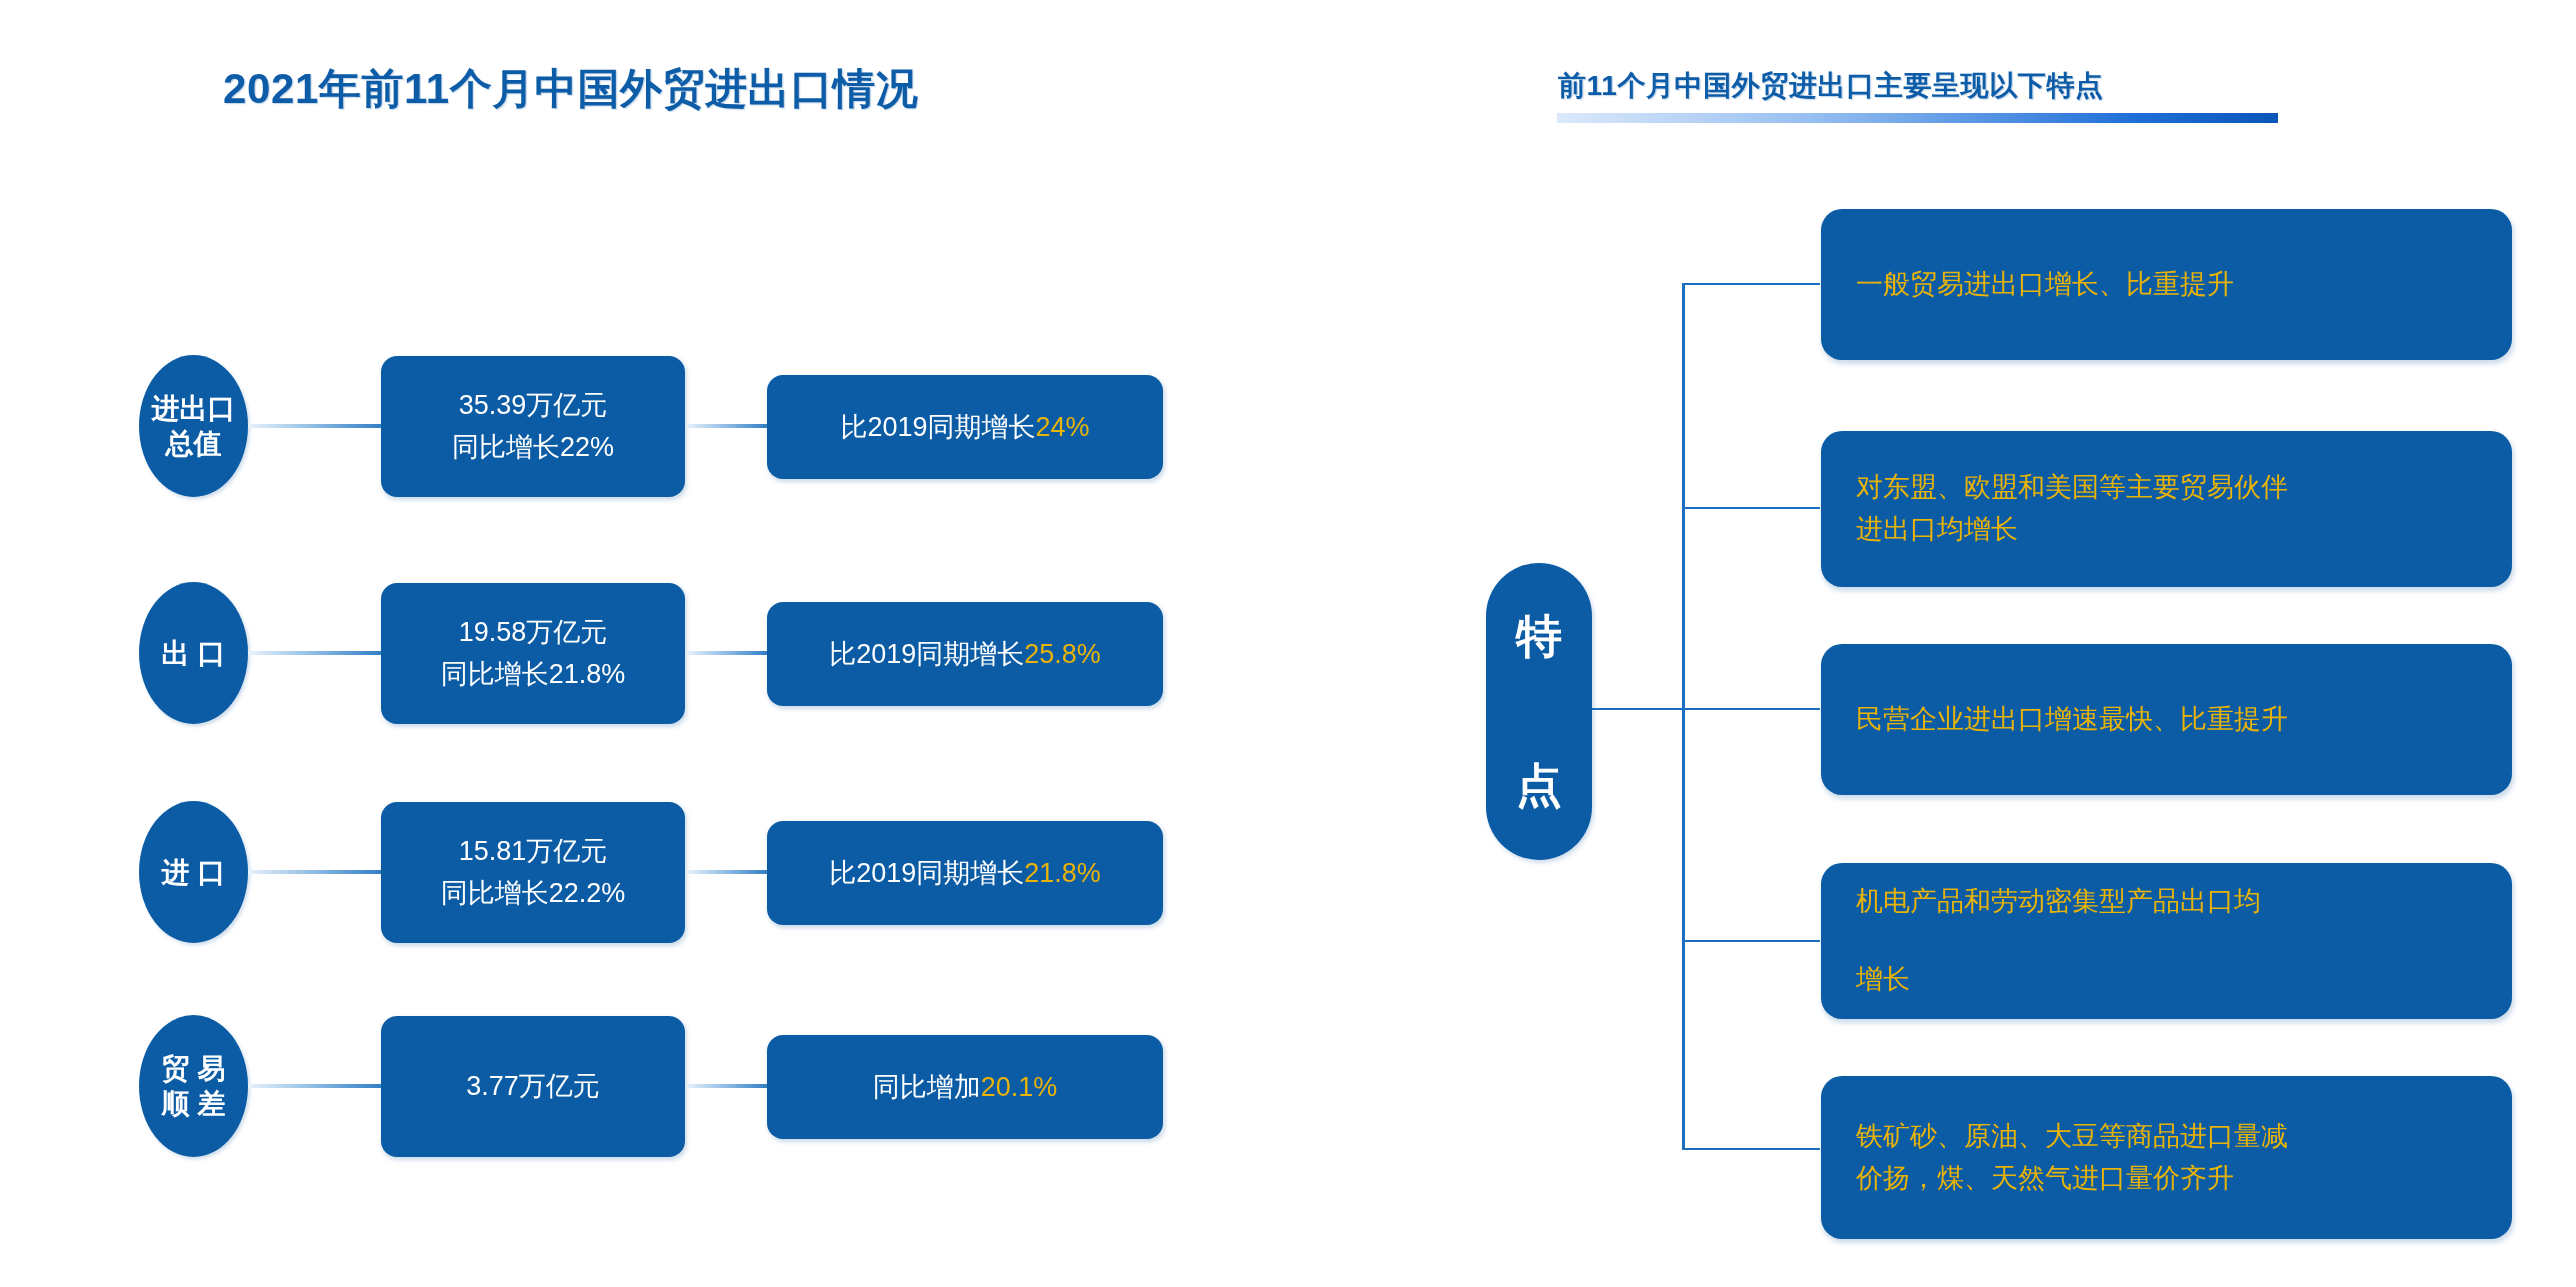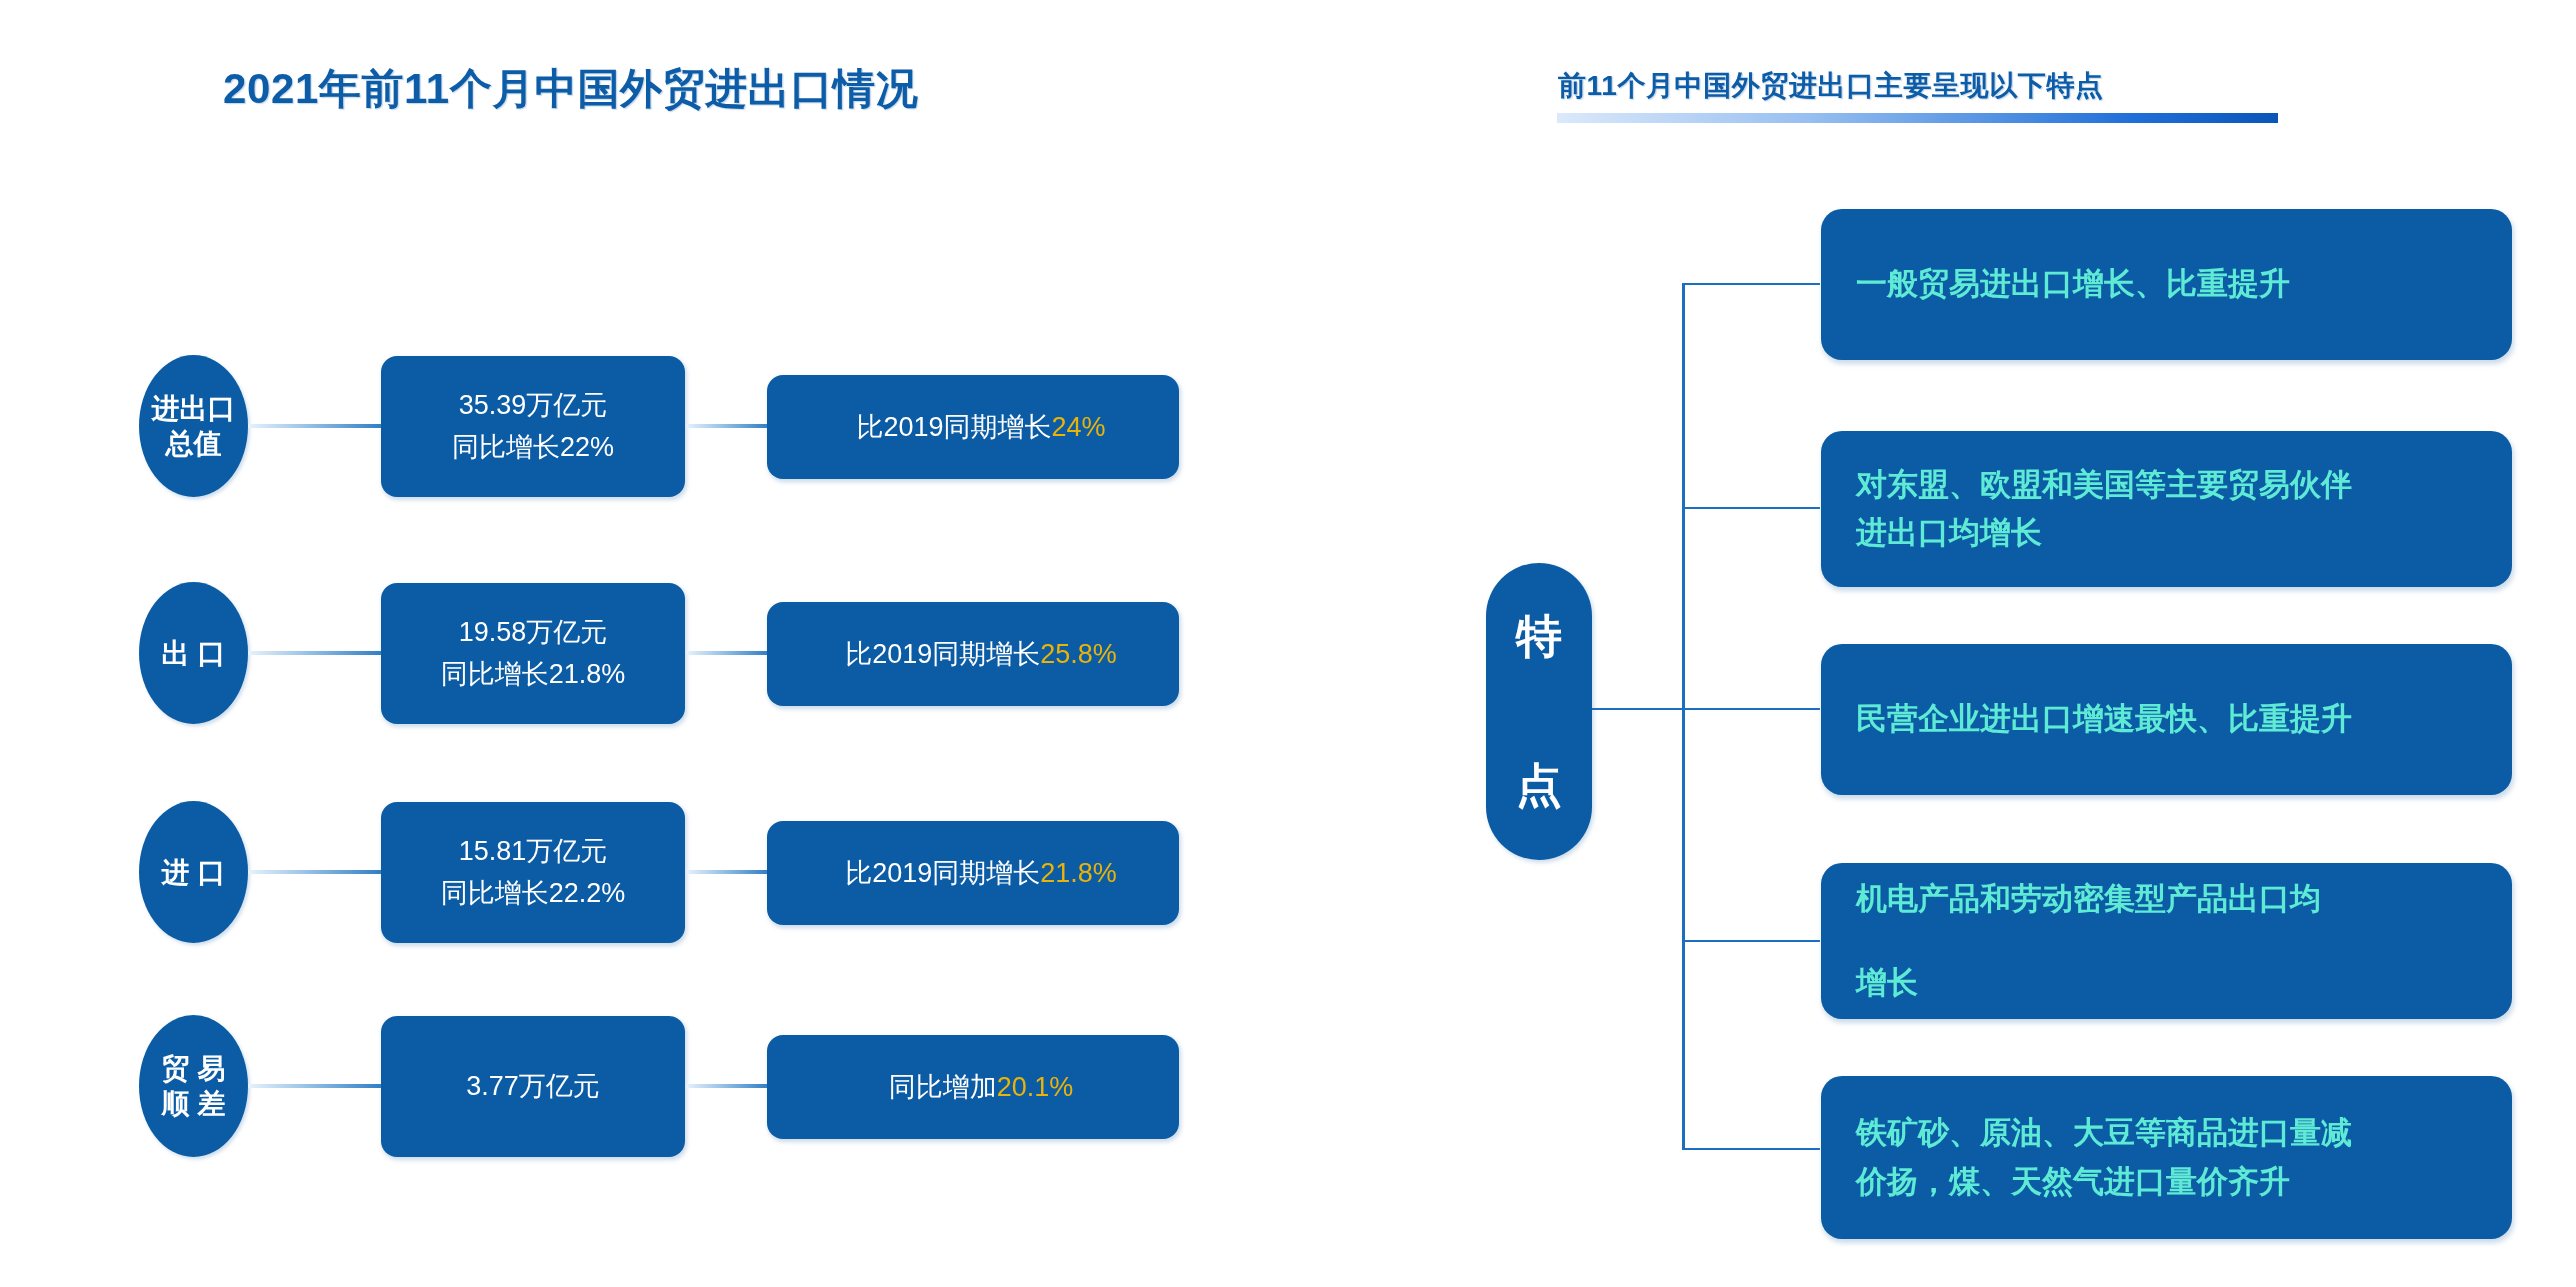--- a/index.html
+++ b/index.html
@@ -122,21 +122,20 @@
     position: absolute;
     background: #0b5ca5;
     border-radius: 16px;
     color: #ffffff;
     display: flex;
     align-items: center;
     justify-content: center;
     font-size: 27px;
     box-shadow: 1.9px 2.5px 4.3px rgba(120,160,200,0.38);
     white-space: nowrap;
-    padding-left: 16px;
   }
   .pct { color: #eab308; font-weight: normal; }
 
   .conn {
     position: absolute;
     height: 4.3px;
     background: linear-gradient(90deg, #e8f2fb 0%, #9ec6e8 40%, #2e7cc4 100%);
   }
 
   
@@ -162,29 +161,28 @@
   .tree-line { position: absolute; background: #1c6fc0; }
   #tree-spine { left: 1682px; top: 283px; width: 2.5px; height: 867px; }
   #hub-stub   { left: 1592px; top: 708px; width: 91px; height: 1.9px; }
   .branch-line { position: absolute; height: 1.9px; background: #1c6fc0; left: 1683px; }
 
   .feature-box {
     position: absolute;
     left: 1821px;
     background: #0b5ca5;
     border-radius: 21px;
-    color: #5eead4;
-    font-size: 31px;
+    color: #eab308;
+    font-size: 27px;
     line-height: 1.55;
     padding: 0 35px;
     display: flex;
     flex-direction: column;
     justify-content: center;
     box-shadow: 1.9px 3.1px 5px rgba(120,160,200,0.38);
-    font-weight: bold;
   }
   .feature-box span { display: block; white-space: nowrap; }
 </style>
 </head>
 <body>
 
 <div id="canvas">
 
   <div class="title" id="title-left">2021年前11个月中国外贸进出口情况</div>
 

